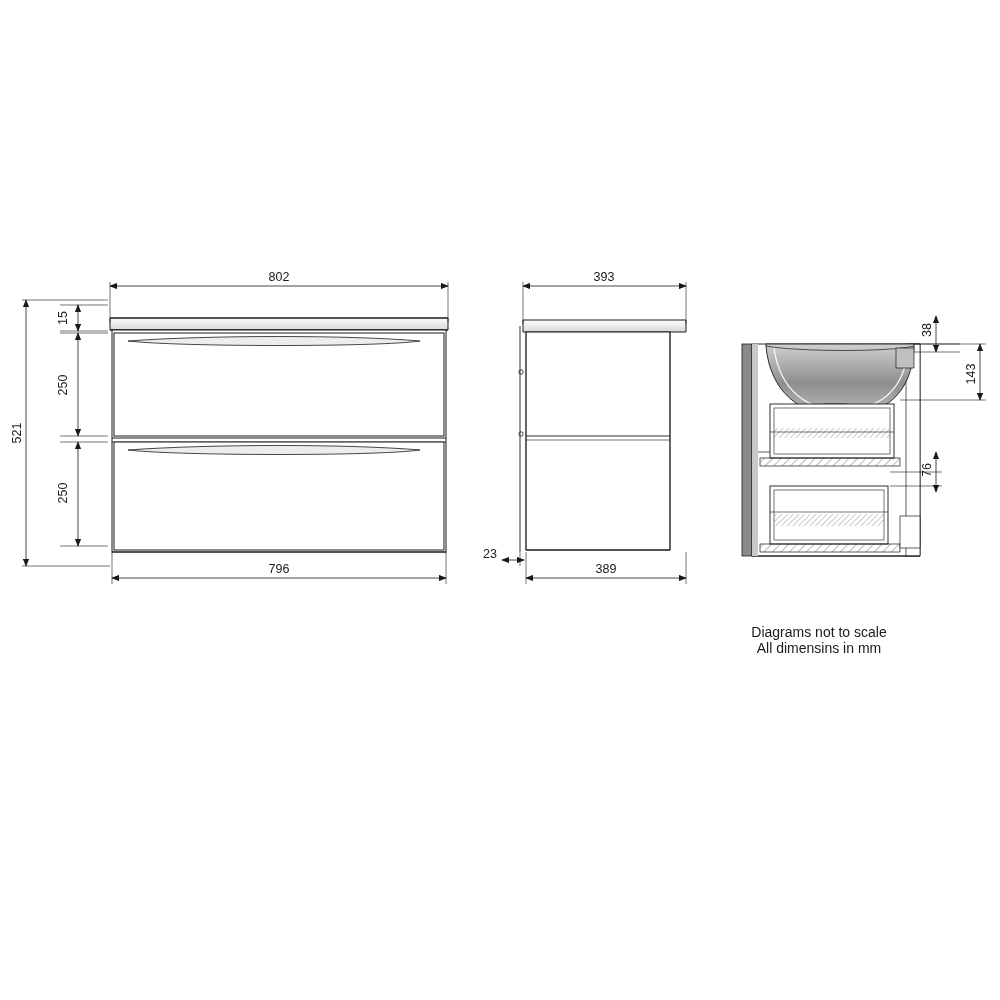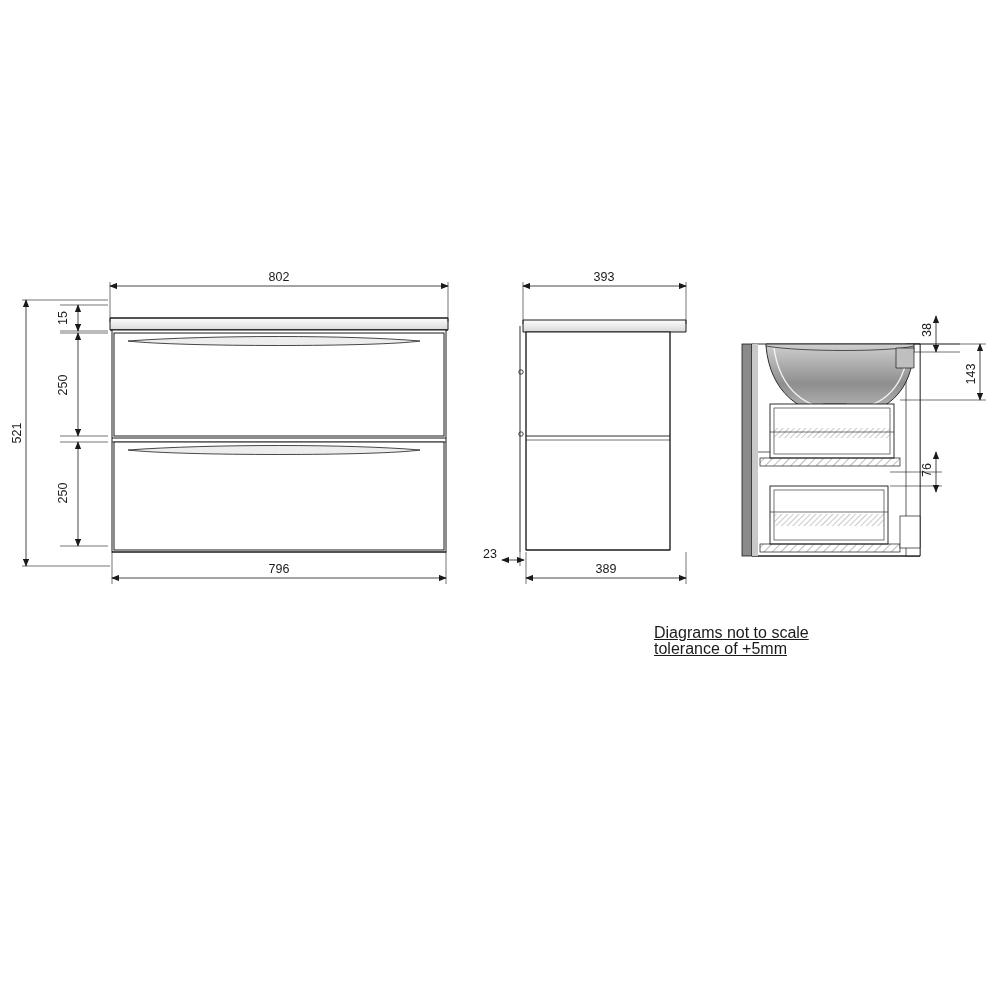--- a/index.html
+++ b/index.html
@@ -32,25 +32,24 @@
   .dimtext {
     font-family: "Liberation Sans", sans-serif;
     font-size: 12.5px;
     fill: #1a1a1a;
   }
   .notes {
     position: absolute;
     right: 16px;
     top: 625px;
     width: 330px;
-    text-align: left;
-    font-size: 16px;
+    text-align: center;
+    font-size: 14px;
     line-height: 15.5px;
     color: #1a1a1a;
-    text-decoration: underline;
   }
   .notes div { white-space: nowrap; }
 </style>
 </head>
 <body>
 
 <div id="stage">
 
   <svg class="drawing" viewBox="0 0 1000 1000">
     <defs>
@@ -235,16 +234,16 @@
       <line x1="936" y1="452" x2="936" y2="492" marker-start="url(#arrStart)" marker-end="url(#arrEnd)"></line>
       <line x1="890" y1="472" x2="942" y2="472" stroke-width="0.6"></line>
       <line x1="890" y1="486" x2="942" y2="486" stroke-width="0.6"></line>
     </g>
     <text class="dimtext" x="931" y="470" text-anchor="middle" transform="rotate(-90 931 470)">76</text>
 
   </svg>
 
   <div class="notes">
     <div>Diagrams not to scale</div>
-    <div>tolerance of +5mm</div>
+    <div>All dimensins in mm</div>
   </div>
 
 </div>
 
 </body></html>

